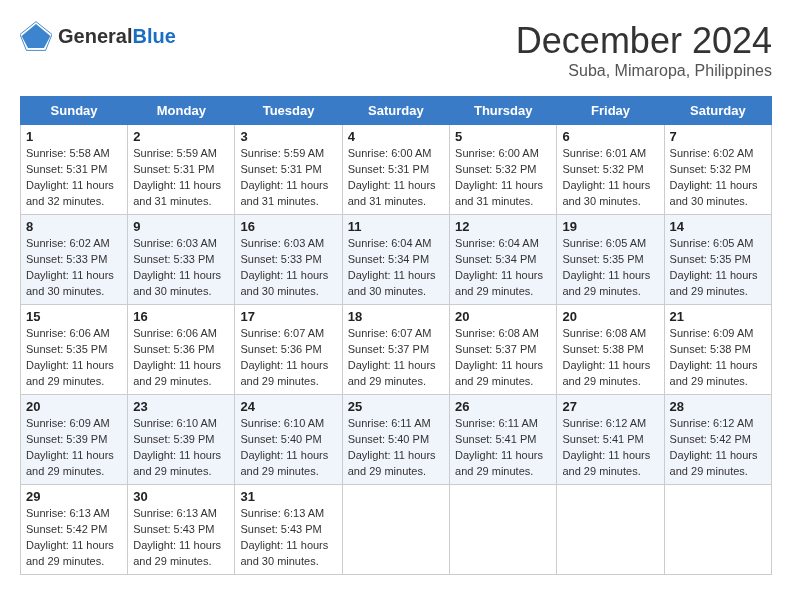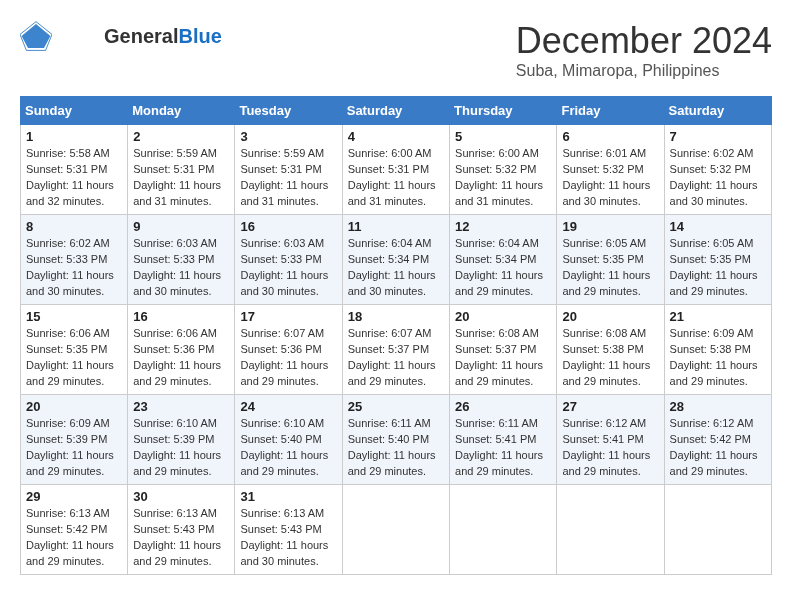--- a/index.html
+++ b/index.html
@@ -19,41 +19,41 @@
     .logo {
       display: flex;
       align-items: center;
       gap: 6px;
     }
     .logo-icon {
       width: 32px;
       height: 32px;
     }
     .title-area {
-      text-align: left;
+      text-align: right;
     }
     .month-title {
       font-size: 36px;
       font-weight: normal;
       color: #333;
     }
     .location-title {
       font-size: 16px;
       color: #555;
     }
     .calendar-table {
       width: 100%;
       border-collapse: collapse;
       font-size: 11px;
     }
     .calendar-table th {
       background-color: #3a7bc8;
       color: #fff;
       padding: 6px 4px;
-      text-align: left;
+      text-align: center;
       font-size: 13px;
       font-weight: bold;
       border: 1px solid #3a7bc8;
     }
     .calendar-table td {
       border: 1px solid #ccc;
       vertical-align: top;
       padding: 4px 5px;
       height: 90px;
       width: 108px;
@@ -81,21 +81,21 @@
 </head>
 <body>
 
 <div class="header-area">
   <div class="logo">
     <svg class="logo-icon" viewBox="0 0 40 40" xmlns="http://www.w3.org/2000/svg">
       <polygon points="20,5 38,20 30,35 10,35 2,20" fill="#1a6fc4" opacity="0.85"></polygon>
       <polygon points="20,2 40,18 32,38 8,38 0,18" fill="none" stroke="#1a6fc4" stroke-width="1"></polygon>
     </svg>
     <div>
-      <div style="font-size:20px;font-weight:bold;color:#333;margin-left:46px;">General<span style="color:#1a6fc4;">Blue</span></div>
+      <div style="font-size:20px;font-weight:bold;color:#333;">General<span style="color:#1a6fc4;">Blue</span></div>
     </div>
   </div>
   <div class="title-area">
     <div class="month-title">December 2024</div>
     <div class="location-title">Suba, Mimaropa, Philippines</div>
   </div>
 </div>
 
 <table class="calendar-table">
   <thead>

